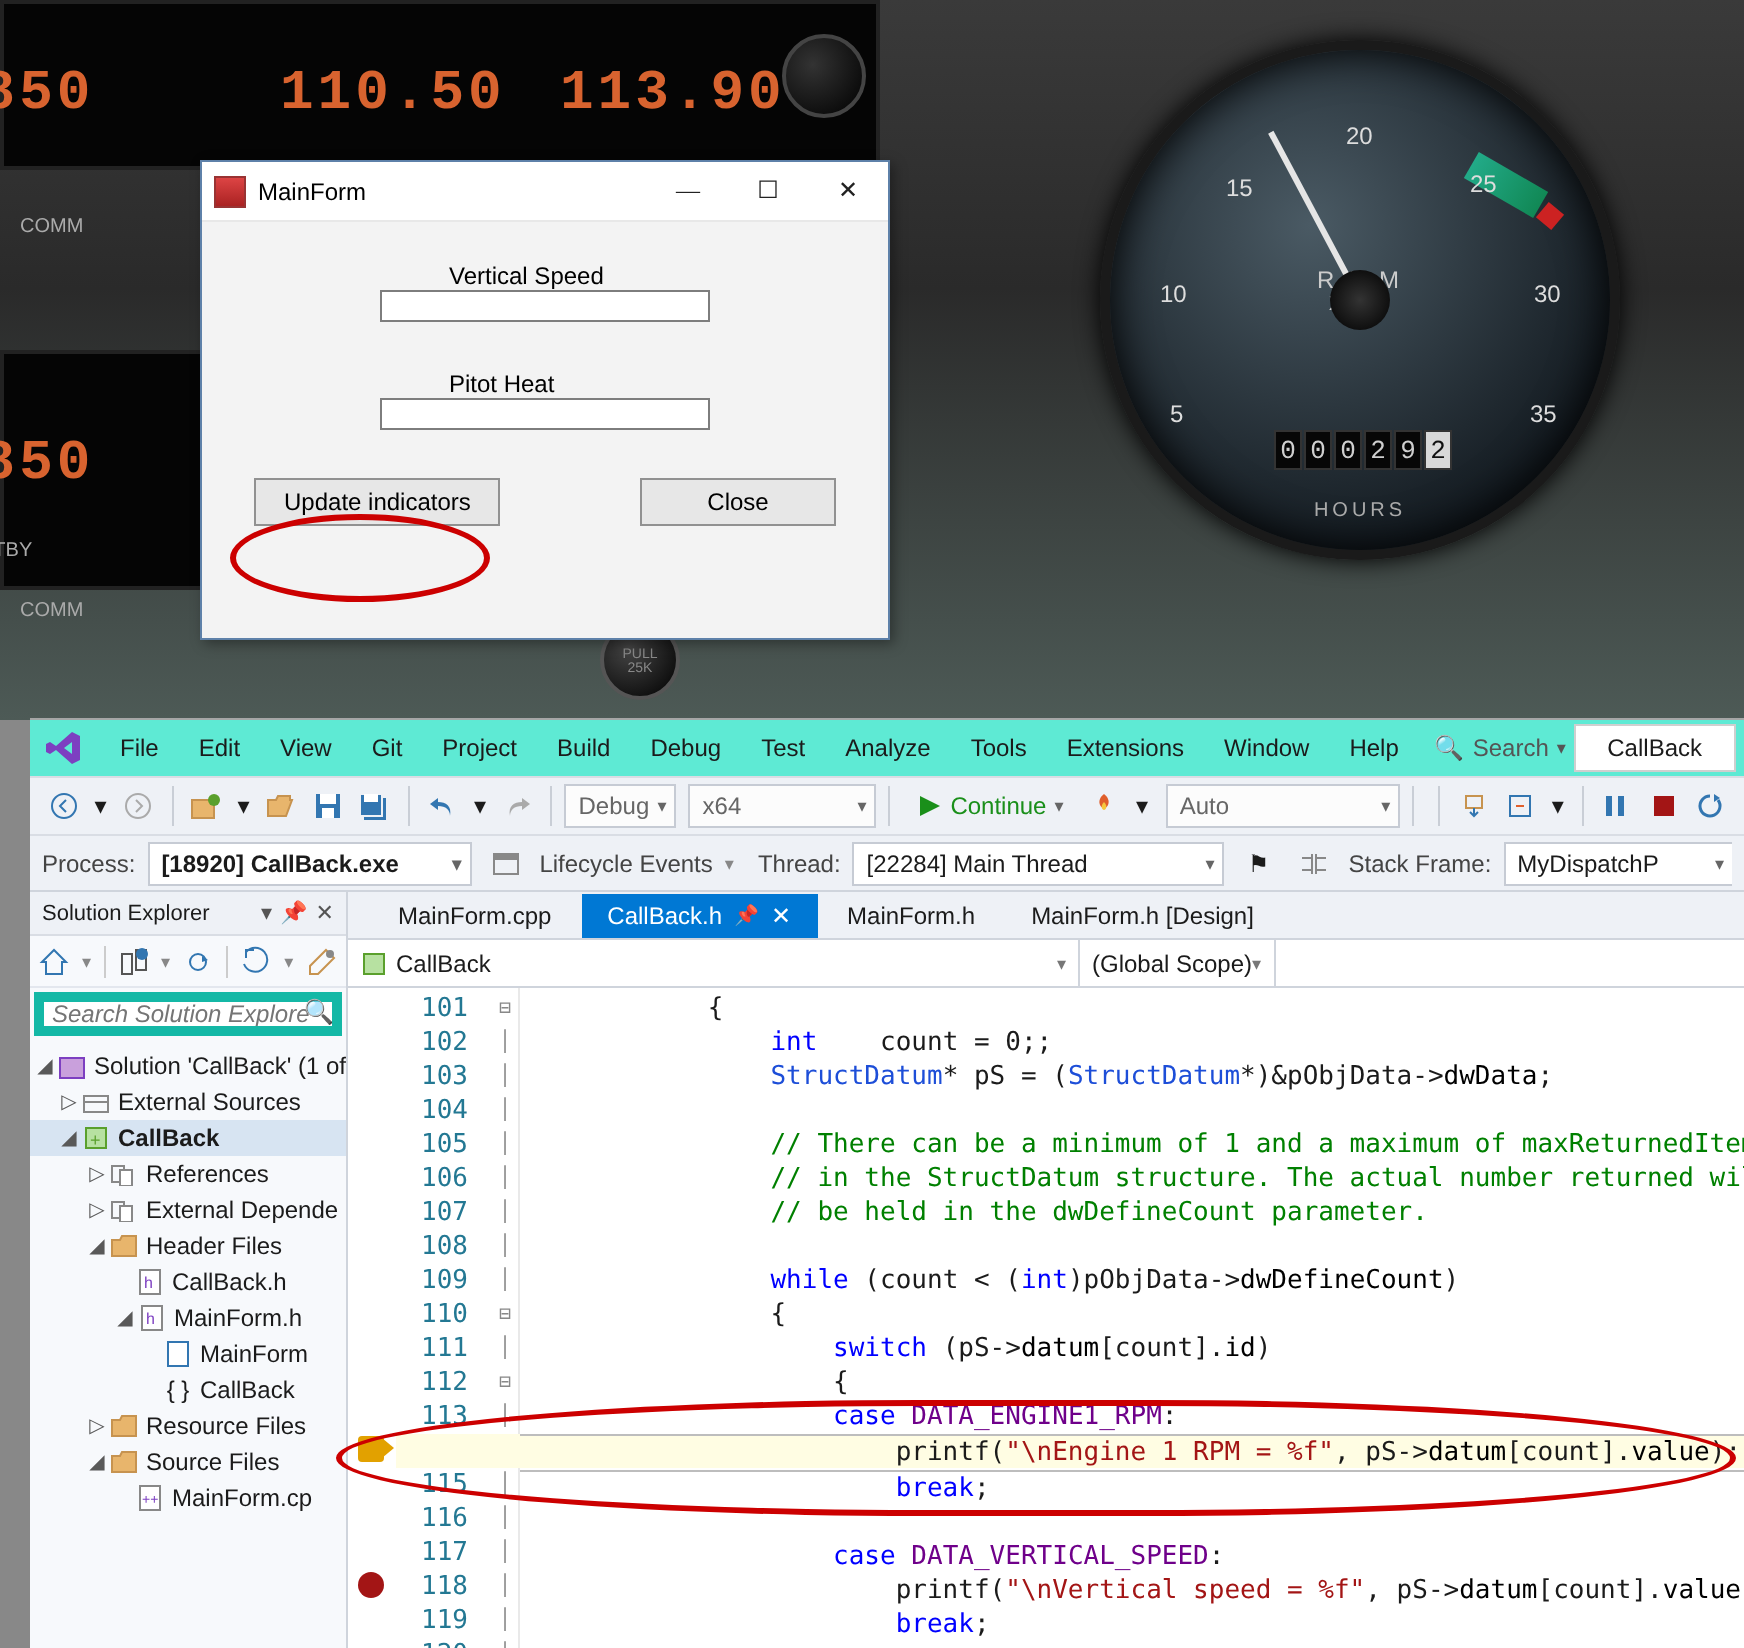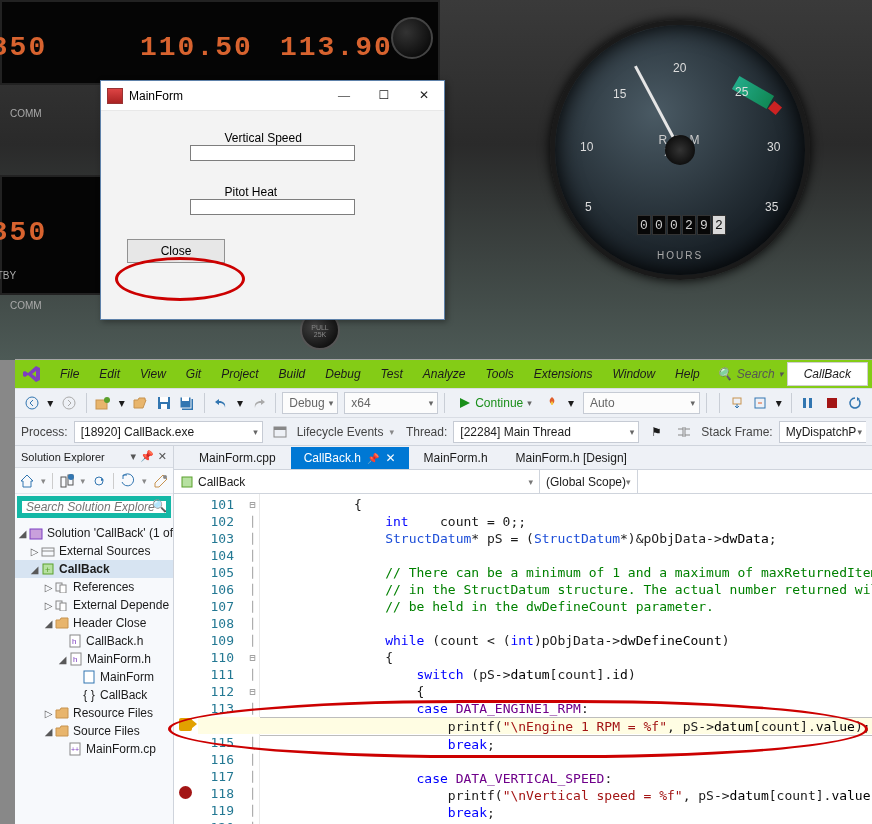--- a/index.html
+++ b/index.html
@@ -97,21 +97,21 @@
     .vs {
       position: absolute;
       top: 359px; left: 15px; right:0; bottom:0;
       width: 857px; height: 465px;
       background: #eef1f6;
       border-top: 1px solid #a6a6a6;
       font-size: 12px;
       color: #1b1b1b;
     }
     .vs .menubar {
-      height: 28px; background:#84cc16; display:flex; align-items:center; gap:0; padding:0 4px;font-style:italic;
+      height: 28px; background:#5eead4; display:flex; align-items:center; gap:0; padding:0 4px;
     }
     .vs .menubar .logo { width:20px; height:20px; margin:0 8px 0 3px; }
     .vs .menubar .m { padding: 4px 10px; color:#1b1b1b; }
     .vs .menubar .search { margin-left:8px; display:flex; align-items:center; gap:4px; color:#555; }
     .vs .menubar .proc { margin-left:auto; padding:4px 16px; background:#fff; border:1px solid #cfcfcf;}
     .vs .toolbar {
       height: 30px; display:flex; align-items:center; padding: 0 6px; gap:2px;
       border-top:1px solid #d9dde4; border-bottom:1px solid #d9dde4;
     }
     .tb-btn { width:22px; height:22px; display:flex; align-items:center; justify-content:center; border:1px solid transparent;}
@@ -229,20 +229,21 @@
   <div class="mf-body">
     <div class="mf-row">
       <label>Vertical Speed</label>
       <input type="text" value="" style="">
     </div>
     <div class="mf-row">
       <label>Pitot Heat</label>
       <input type="text" value="" style="">
     </div>
     <div class="mf-buttons">
+      <button>Update indicators</button>
       <button style="min-width:98px;">Close</button>
     </div>
   </div>
 </div>
 <div class="highlight-oval1"></div>
 
 <div class="vs">
   <div class="menubar">
     <svg class="logo" viewBox="0 0 20 20">
         <path fill="#7d3fc1" d="M14 2 L18 4 L18 16 L14 18 L6 11 L3 13 L1 12 L1 8 L3 7 L6 9 L14 2 Z M14 7 L10 10 L14 13 Z"></path>
@@ -371,21 +372,21 @@
     <div class="tb-btn">
         <svg width="14" height="14">
           <path d="M11 4 A5 5 0 1 1 7 2" fill="none" stroke="#3276b1" stroke-width="1.5"></path>
           <path d="M9 1 L12 3 L9 5 Z" fill="#3276b1"></path>
         </svg>
       </div>
   </div>
 
   <div class="procbar">
     <span class="lbl">Process:</span>
-    <div class="dd" style="width:189px;">[18920] CallBack.exe</div>
+    <div class="dd" style="width:162px;font-weight:bold;">[18920] CallBack.exe</div>
     <div class="tb-btn">
         <svg width="14" height="12">
           <rect x="1" y="1" width="12" height="10" fill="none" stroke="#888"></rect>
           <rect x="1" y="1" width="12" height="3" fill="#888"></rect>
         </svg>
       </div>
     <span class="lbl">Lifecycle Events</span>
     <span style="font-size:9px;color:#888;">▾</span>
     <span class="lbl" style="margin-left:6px;">Thread:</span>
     <div class="dd" style="width:186px;">[22284] Main Thread</div>
@@ -490,21 +491,21 @@
             </span>
             <span>External Depende</span>
           </div>
         <div class="node" style="padding-left:28px;">
             <span class="tw">◢</span>
             <span class="ni">
               <svg width="14" height="12">
                 <path d="M1 3 L5 3 L6 1 L13 1 L13 11 L1 11 Z" fill="#e8b56c" stroke="#c7934f"></path>
               </svg>
             </span>
-            <span>Header Close</span>
+            <span>Header Files</span>
           </div>
         <div class="node" style="padding-left:52px;">
             <span class="ni">
               <svg width="12" height="14">
                 <rect x="1" y="1" width="10" height="12" fill="#fff" stroke="#888"></rect>
                 <text x="3" y="10" font-size="8" fill="#7d3fc1">h</text>
               </svg>
             </span>
             <span>CallBack.h</span>
           </div>

